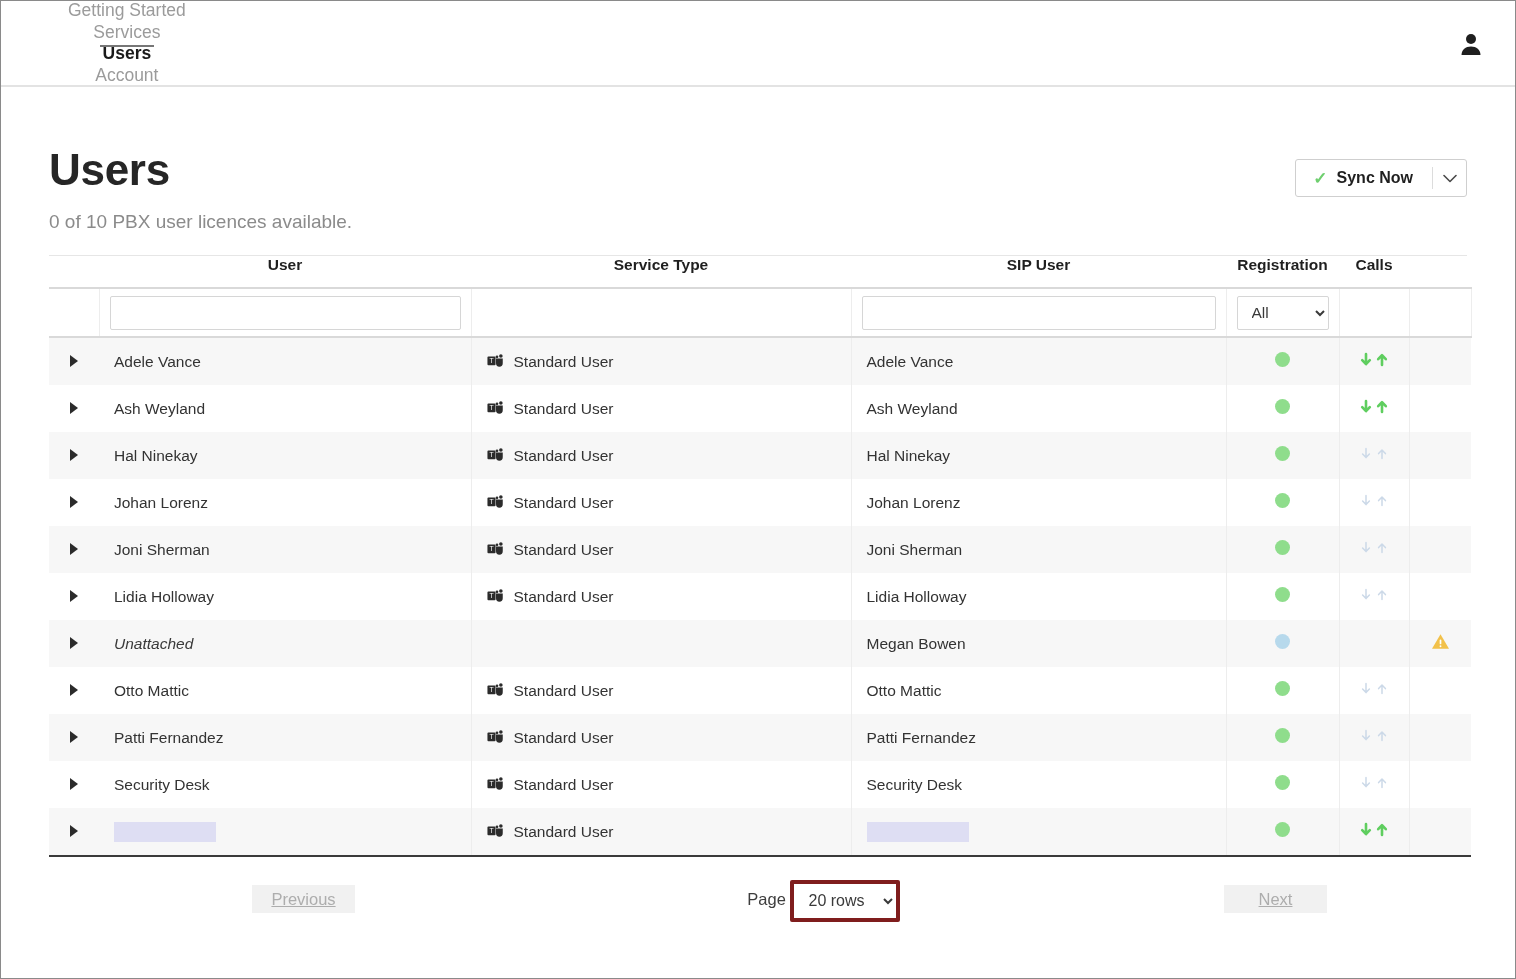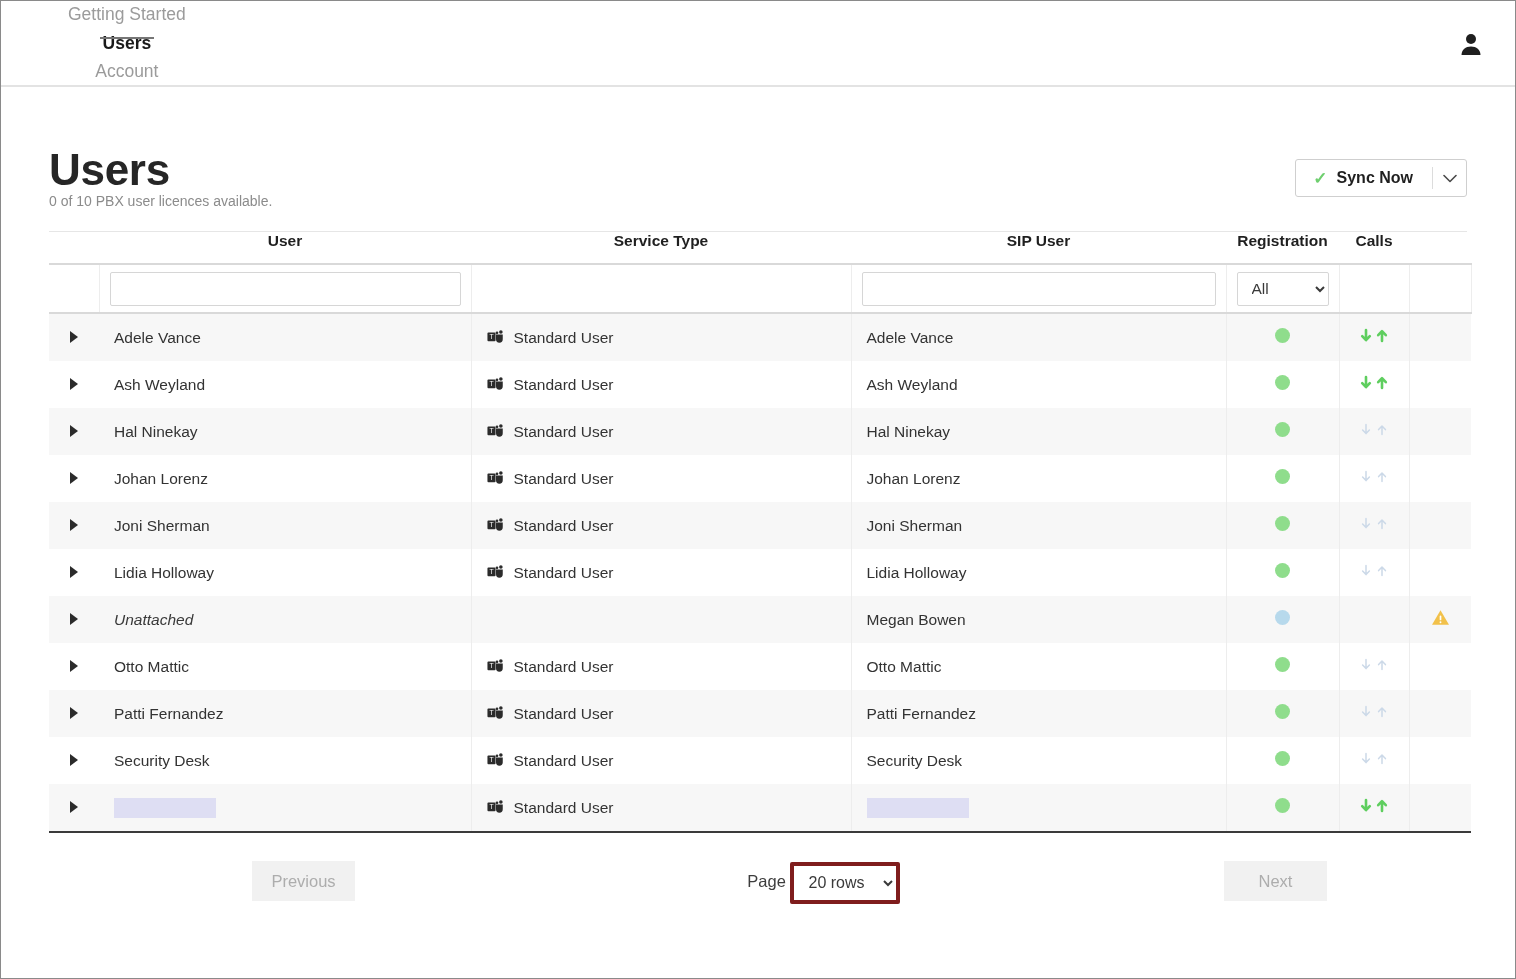--- a/index.html
+++ b/index.html
@@ -100,23 +100,23 @@
   }
   .page-title {
     font-size: 44px;
     font-weight: bold;
     color: #262626;
     margin: 0;
     line-height: 1.05;
     letter-spacing: -0.3px;
   }
   .page-sub {
-    font-size: 14px;
+    font-size: 19px;
     color: #8b8b8b;
-    margin-top: 0;
+    margin-top: 18px;
   }
   .sync-wrap {
     position: absolute;
     right: 0;
     top: 72px;
     display: flex;
     align-items: stretch;
     border: 1px solid #cfcfcf;
     border-radius: 3px;
     background: #fff;
@@ -263,27 +263,28 @@
   
   .pager {
     display: flex;
     align-items: center;
     margin-top: 28px;
     padding: 0 48px 0 48px;
     box-sizing: border-box;
   }
   .pg-btn {
     width: 103px;
-    height: 40px;
+    height: 28px;
     background: #f1f1f1;
     border: none;
     color: #adadad;
     font-size: 16.5px;
     font-family: "Liberation Sans", sans-serif;
     cursor: default;
+    text-decoration: underline;
   }
   .pg-prev { margin-left: 155px; }
   .pg-mid {
     flex: 1;
     text-align: center;
     font-size: 16.5px;
     color: #3d3d3d;
     position: relative;
   }
   .pg-rows {
@@ -306,20 +307,23 @@
 </style>
 </head>
 <body>
 
 <div id="app">
 
   <div class="topbar">
     <div class="navlinks">
       <div class="navitem">
         <span>Getting Started</span>
+      </div>
+      <div class="navitem">
+        <span>Services</span>
       </div>
       <div class="navitem active">
         <span>Users</span>
       </div>
       <div class="navitem">
         <span>Account</span>
       </div>
     </div>
     <div class="account-icon">
       <svg viewBox="0 0 22 24" width="22" height="24" aria-hidden="true">

